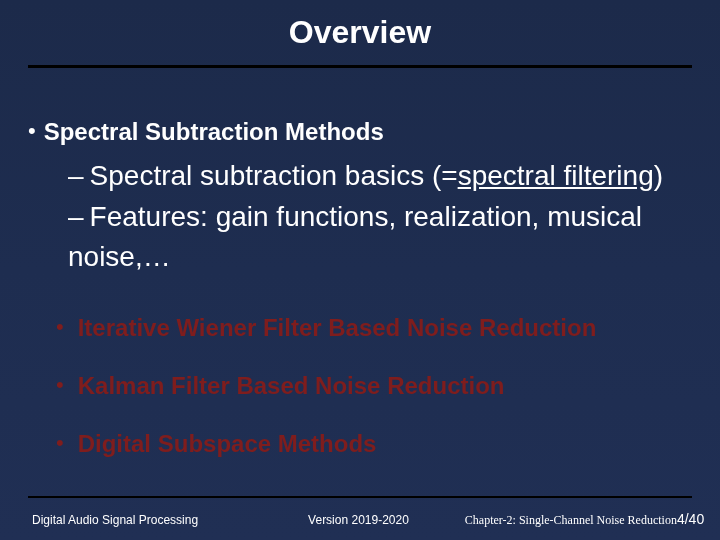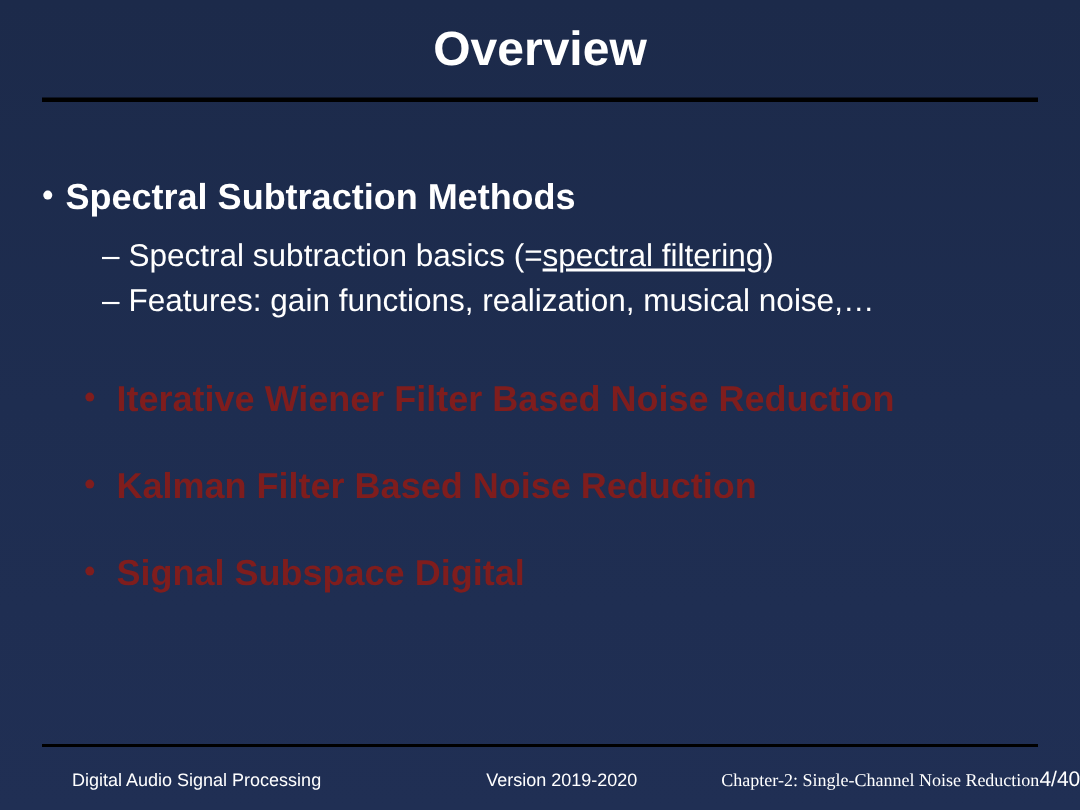--- a/index.html
+++ b/index.html
@@ -38,21 +38,21 @@
     margin-right: 8px;
     font-weight: normal;
     position: relative;
     top: -2px;
   }
   .sub-list {
     margin-left: 44px;
     margin-bottom: 36px;
   }
   .sub-item {
-    font-size: 21px;
+    font-size: 28px;
     color: #ffffff;
     line-height: 1.45;
   }
   .sub-item .dash { margin-right: 6px; }
   .underline { text-decoration: underline; }
   .lower-bullets {
     margin-top: 8px;
   }
   .lower-item {
     font-size: 24px;
@@ -71,21 +71,21 @@
   .hr-bottom {
     border: none;
     border-top: 2px solid #000000;
     position: absolute;
     left: 28px;
     right: 28px;
     bottom: 42px;
   }
   .footer {
     position: absolute;
-    left: 16px;
+    left: 0;
     right: 0;
     bottom: 12px;
     padding: 0 30px 0 32px;
     display: flex;
     align-items: baseline;
     font-size: 12px;
     color: #ffffff;
   }
   .footer .f-left { flex: 0 0 auto; }
   .footer .f-mid1 { margin-left: 110px; flex: 0 0 auto; text-align: center; }
@@ -114,21 +114,21 @@
   </div>
 
   <div class="lower-bullets">
     <div class="lower-item">
       <span class="dot">•</span><span>Iterative Wiener Filter Based Noise Reduction</span>
     </div>
     <div class="lower-item">
       <span class="dot">•</span><span>Kalman Filter Based Noise Reduction</span>
     </div>
     <div class="lower-item">
-      <span class="dot">•</span><span>Signal Subspace Digital</span>
+      <span class="dot">•</span><span>Digital Subspace Methods</span>
     </div>
   </div>
 
 </div>
 
 <hr class="hr-bottom">
 
 <div class="footer">
   <span class="f-left">Digital Audio Signal Processing</span>
   <span class="f-mid1">Version 2019-2020</span>

